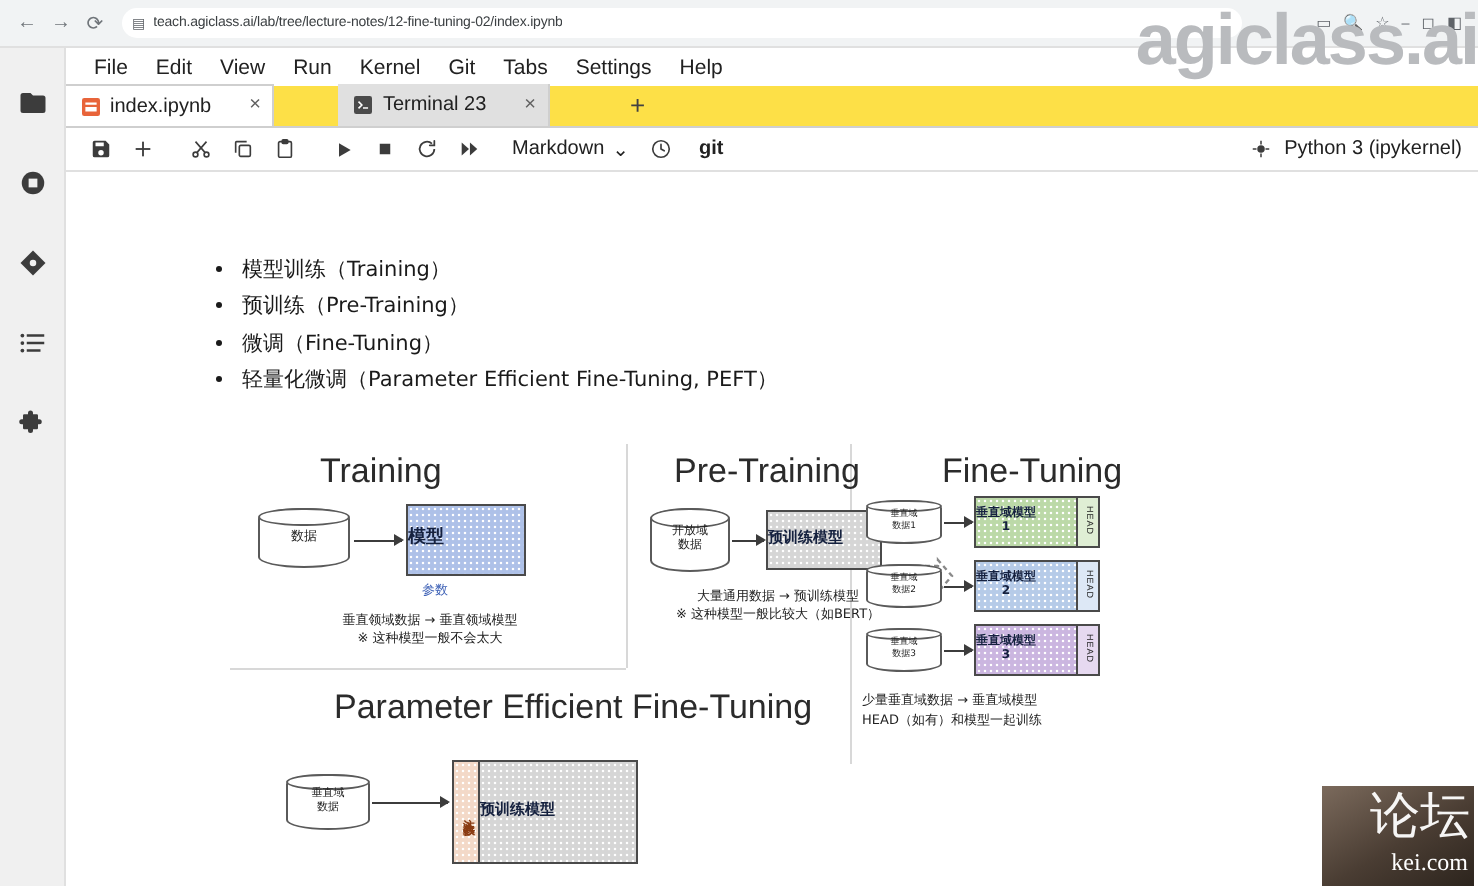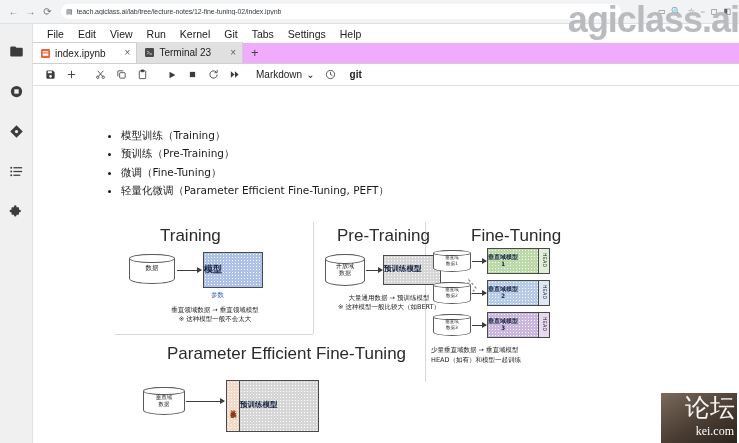--- a/index.html
+++ b/index.html
@@ -75,21 +75,21 @@
   }
   .jl-sb-icon {
     width: 22px; height: 22px; display: flex; align-items: center; justify-content: center;
     color: #3c3c3c;
   }
   .jl-sb-icon svg { display: block; }
 
   
   .jl-tabbar {
     position: absolute; left: 33px; top: 19px; width: 706px; height: 21px;
-    background: #f0abfc; border-bottom: 1px solid #cfcfcf; display: flex; align-items: flex-end;
+    background: #fde047; border-bottom: 1px solid #cfcfcf; display: flex; align-items: flex-end; gap: 32px;
   }
   .jl-tab {
     height: 21px; display: flex; align-items: center; gap: 5px;
     padding: 0 6px 0 8px; font-size: 10px; color: #212121; background: #e0e0e0;
     border-right: 1px solid #cfcfcf; white-space: nowrap;
   }
   .jl-tab.active { background: #ffffff; border-top: 1px solid #cfcfcf; }
   .jl-tab .tab-ico { width: 9px; height: 9px; flex: 0 0 auto; display: block; }
   .jl-tab .tab-close { font-size: 10px; color: #616161; margin-left: 14px; line-height: 1; }
   .jl-tab-add { font-size: 13px; color: #424242; padding: 0 8px; line-height: 21px; }
@@ -356,20 +356,32 @@
         <span>Markdown</span>
         <span>⌄</span>
       </div>
       <div class="tb-btn">
         <svg width="11" height="11" viewBox="0 0 24 24" fill="none" stroke="#3c3c3c" stroke-width="1.8">
             <circle cx="12" cy="12" r="9"></circle>
             <path d="M12 7v5l3.5 2" stroke-linecap="round"></path>
           </svg>
       </div>
       <div class="tb-git">git</div>
+      <div class="tb-right">
+        <span>
+          <svg width="9" height="9" viewBox="0 0 24 24" fill="#3c3c3c">
+              <circle cx="12" cy="12" r="5"></circle>
+              <rect x="11" y="1" width="2" height="5"></rect>
+              <rect x="11" y="18" width="2" height="5"></rect>
+              <rect x="1" y="11" width="5" height="2"></rect>
+              <rect x="18" y="11" width="5" height="2"></rect>
+            </svg>
+        </span>
+        <span class="tb-kernel">Python 3 (ipykernel)</span>
+      </div>
     </div>
 
     <div class="jl-content">
       <div class="nb-inner">
 
 
         <ul class="nb-list">
           <li>模型训练（Training）</li>
           <li>预训练（Pre-Training）</li>
           <li>微调（Fine-Tuning）</li>

